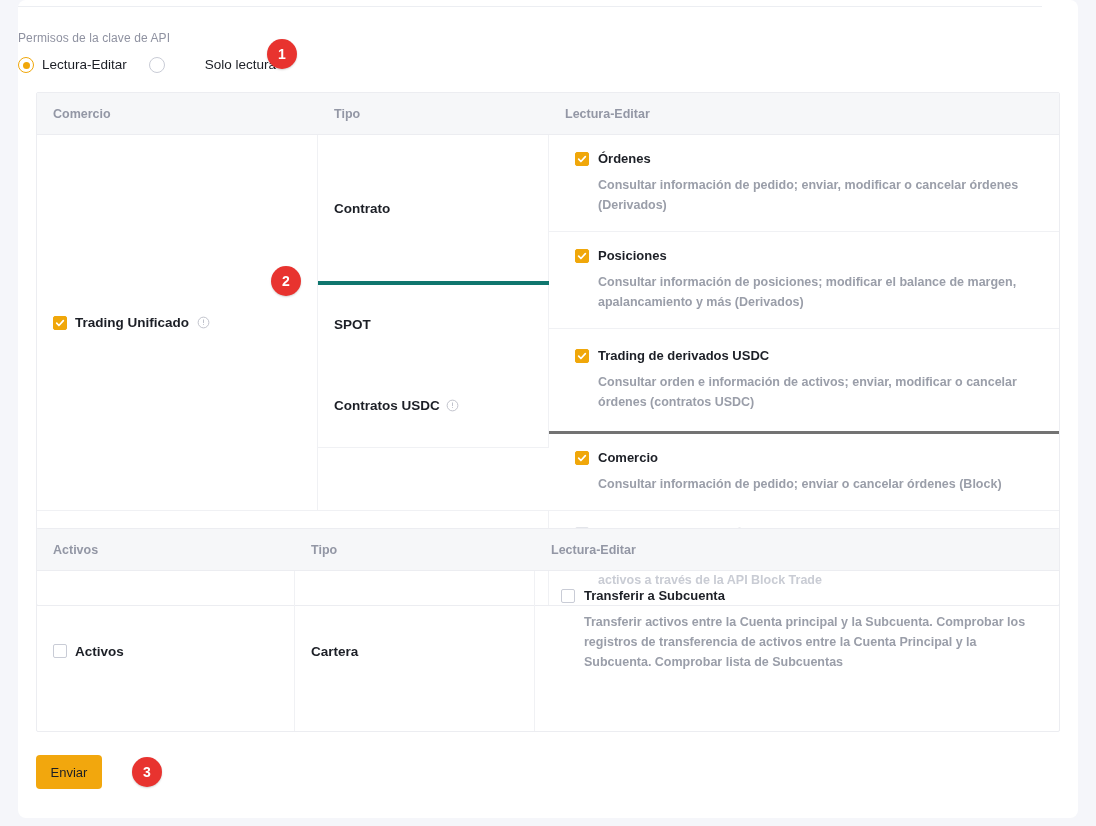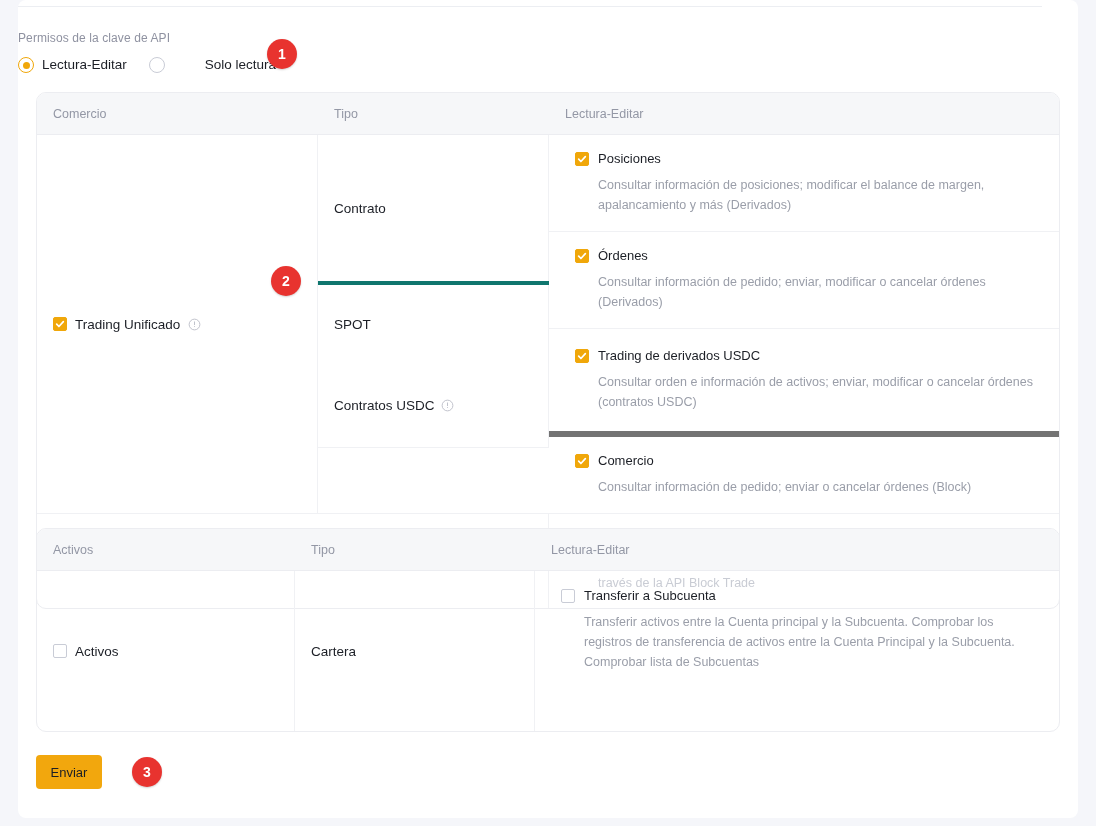--- a/index.html
+++ b/index.html
@@ -65,22 +65,23 @@
     box-shadow: 0 1px 2px rgba(0,0,0,.18);
   }
   #badge1 { left: 267px; top: 39px; }
   #badge2 { left: 271px; top: 266px; }
   #badge3 { left: 132px; top: 757px; }
 
   
   .tbl {
     position: absolute;
     border: 1px solid #ecedf1;
-    border-radius: 10px;
+    border-radius: 2px;
     overflow: hidden;
+    font-weight: bold;
   }
   #tbl-trade { left: 36px; top: 92px; width: 1024px; }
   #tbl-assets { left: 36px; top: 528px; width: 1024px; }
 
   .thead {
     display: flex;
     background: #f6f7f9;
     height: 42px;
     border-bottom: 1px solid #ecedf1;
   }
@@ -237,38 +238,38 @@
       <div class="cell c3-trade">
 
         <div style="border-bottom:1px solid #f0f1f4;">
           <div class="perm-item">
             <div class="perm-head">
               <span class="cb on">
                 <svg width="10" height="10" viewBox="0 0 12 12">
                     <path d="M2 6.2 L4.7 9 L10 3.2" fill="none" stroke="#fff" stroke-width="2" stroke-linecap="round" stroke-linejoin="round"></path>
                   </svg>
               </span>
-              <span>Posiciones</span>
-            </div>
-            <div class="perm-desc" style="max-width:470px">Consultar información de posiciones; modificar el balance de margen, apalancamiento y más (Derivados)</div>
+              <span>Órdenes</span>
+            </div>
+            <div class="perm-desc">Consultar información de pedido; enviar, modificar o cancelar órdenes (Derivados)</div>
           </div>
           <div class="perm-item">
             <div class="perm-head">
               <span class="cb on">
                 <svg width="10" height="10" viewBox="0 0 12 12">
                     <path d="M2 6.2 L4.7 9 L10 3.2" fill="none" stroke="#fff" stroke-width="2" stroke-linecap="round" stroke-linejoin="round"></path>
                   </svg>
               </span>
-              <span>Órdenes</span>
-            </div>
-            <div class="perm-desc">Consultar información de pedido; enviar, modificar o cancelar órdenes (Derivados)</div>
-          </div>
-        </div>
-
-        <div style="border-bottom:6px solid #737373;">
+              <span>Posiciones</span>
+            </div>
+            <div class="perm-desc" style="max-width:470px">Consultar información de posiciones; modificar el balance de margen, apalancamiento y más (Derivados)</div>
+          </div>
+        </div>
+
+        <div style="border-bottom:3px solid #737373;">
           <div class="perm-item" style="padding-top:19px;padding-bottom:19px">
             <div class="perm-head">
               <span class="cb on">
                 <svg width="10" height="10" viewBox="0 0 12 12">
                     <path d="M2 6.2 L4.7 9 L10 3.2" fill="none" stroke="#fff" stroke-width="2" stroke-linecap="round" stroke-linejoin="round"></path>
                   </svg>
               </span>
               <span>Trading de derivados USDC</span>
             </div>
             <div class="perm-desc" style="max-width:520px">Consultar orden e información de activos; enviar, modificar o cancelar órdenes (contratos USDC)</div>

